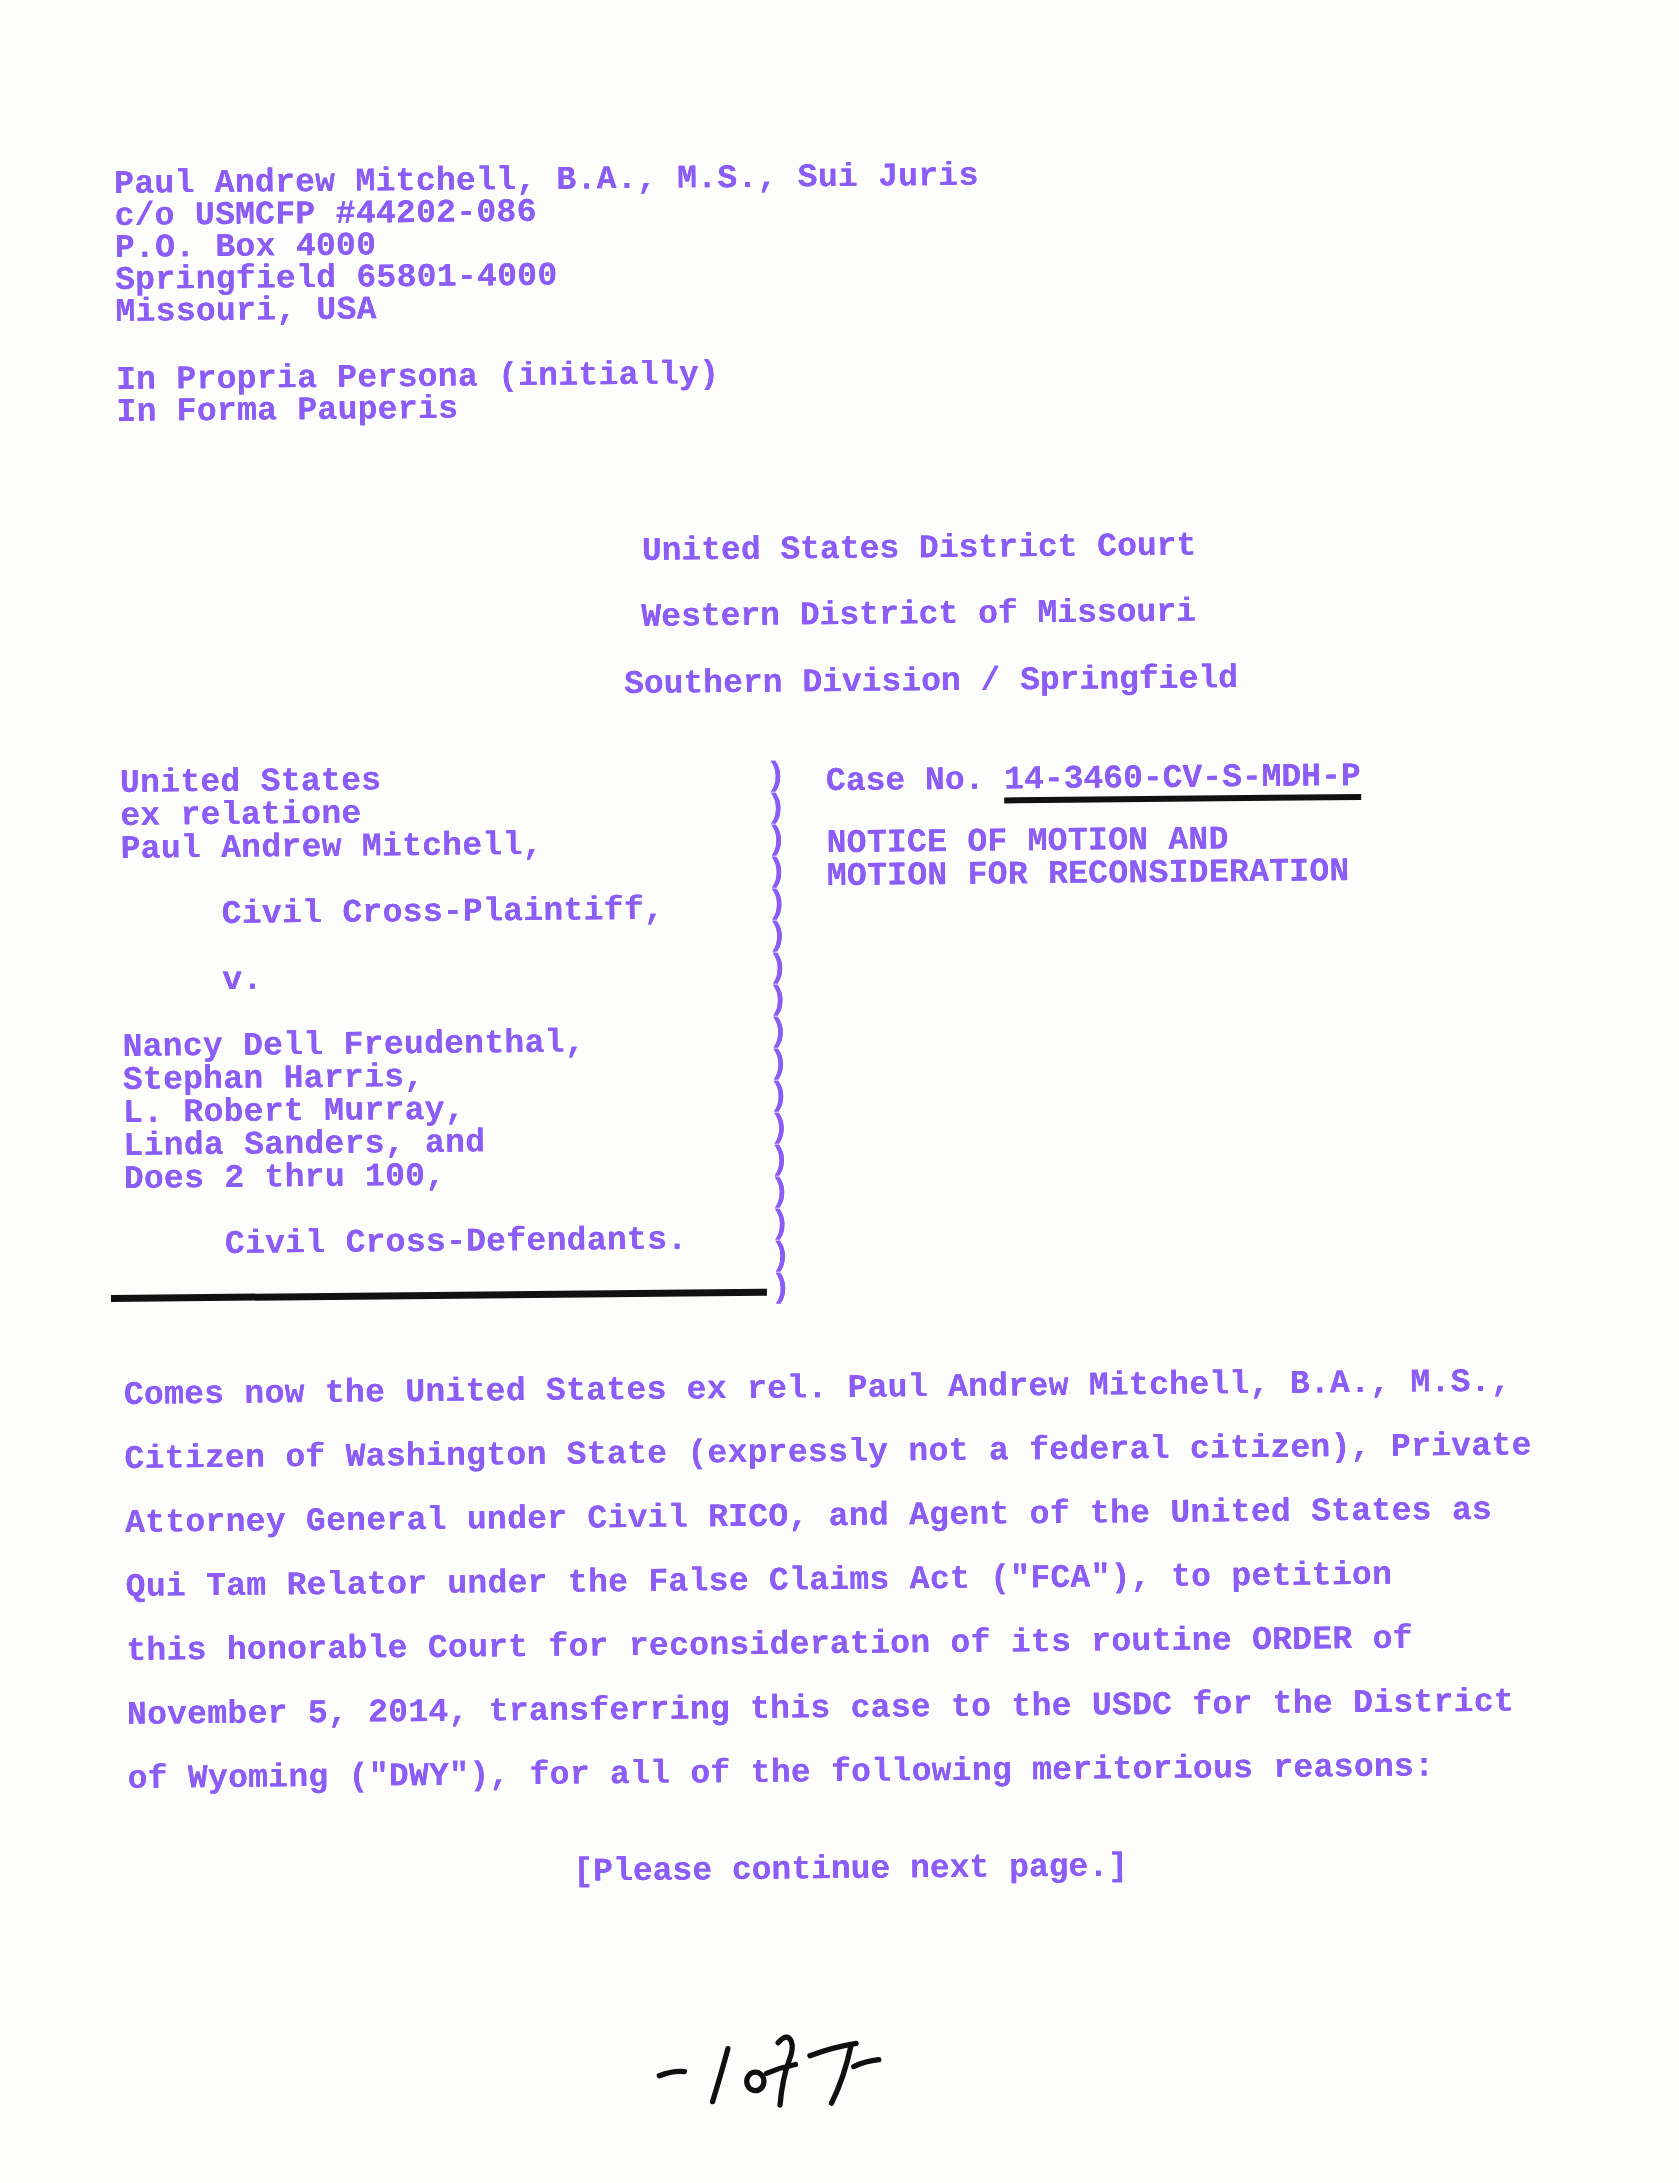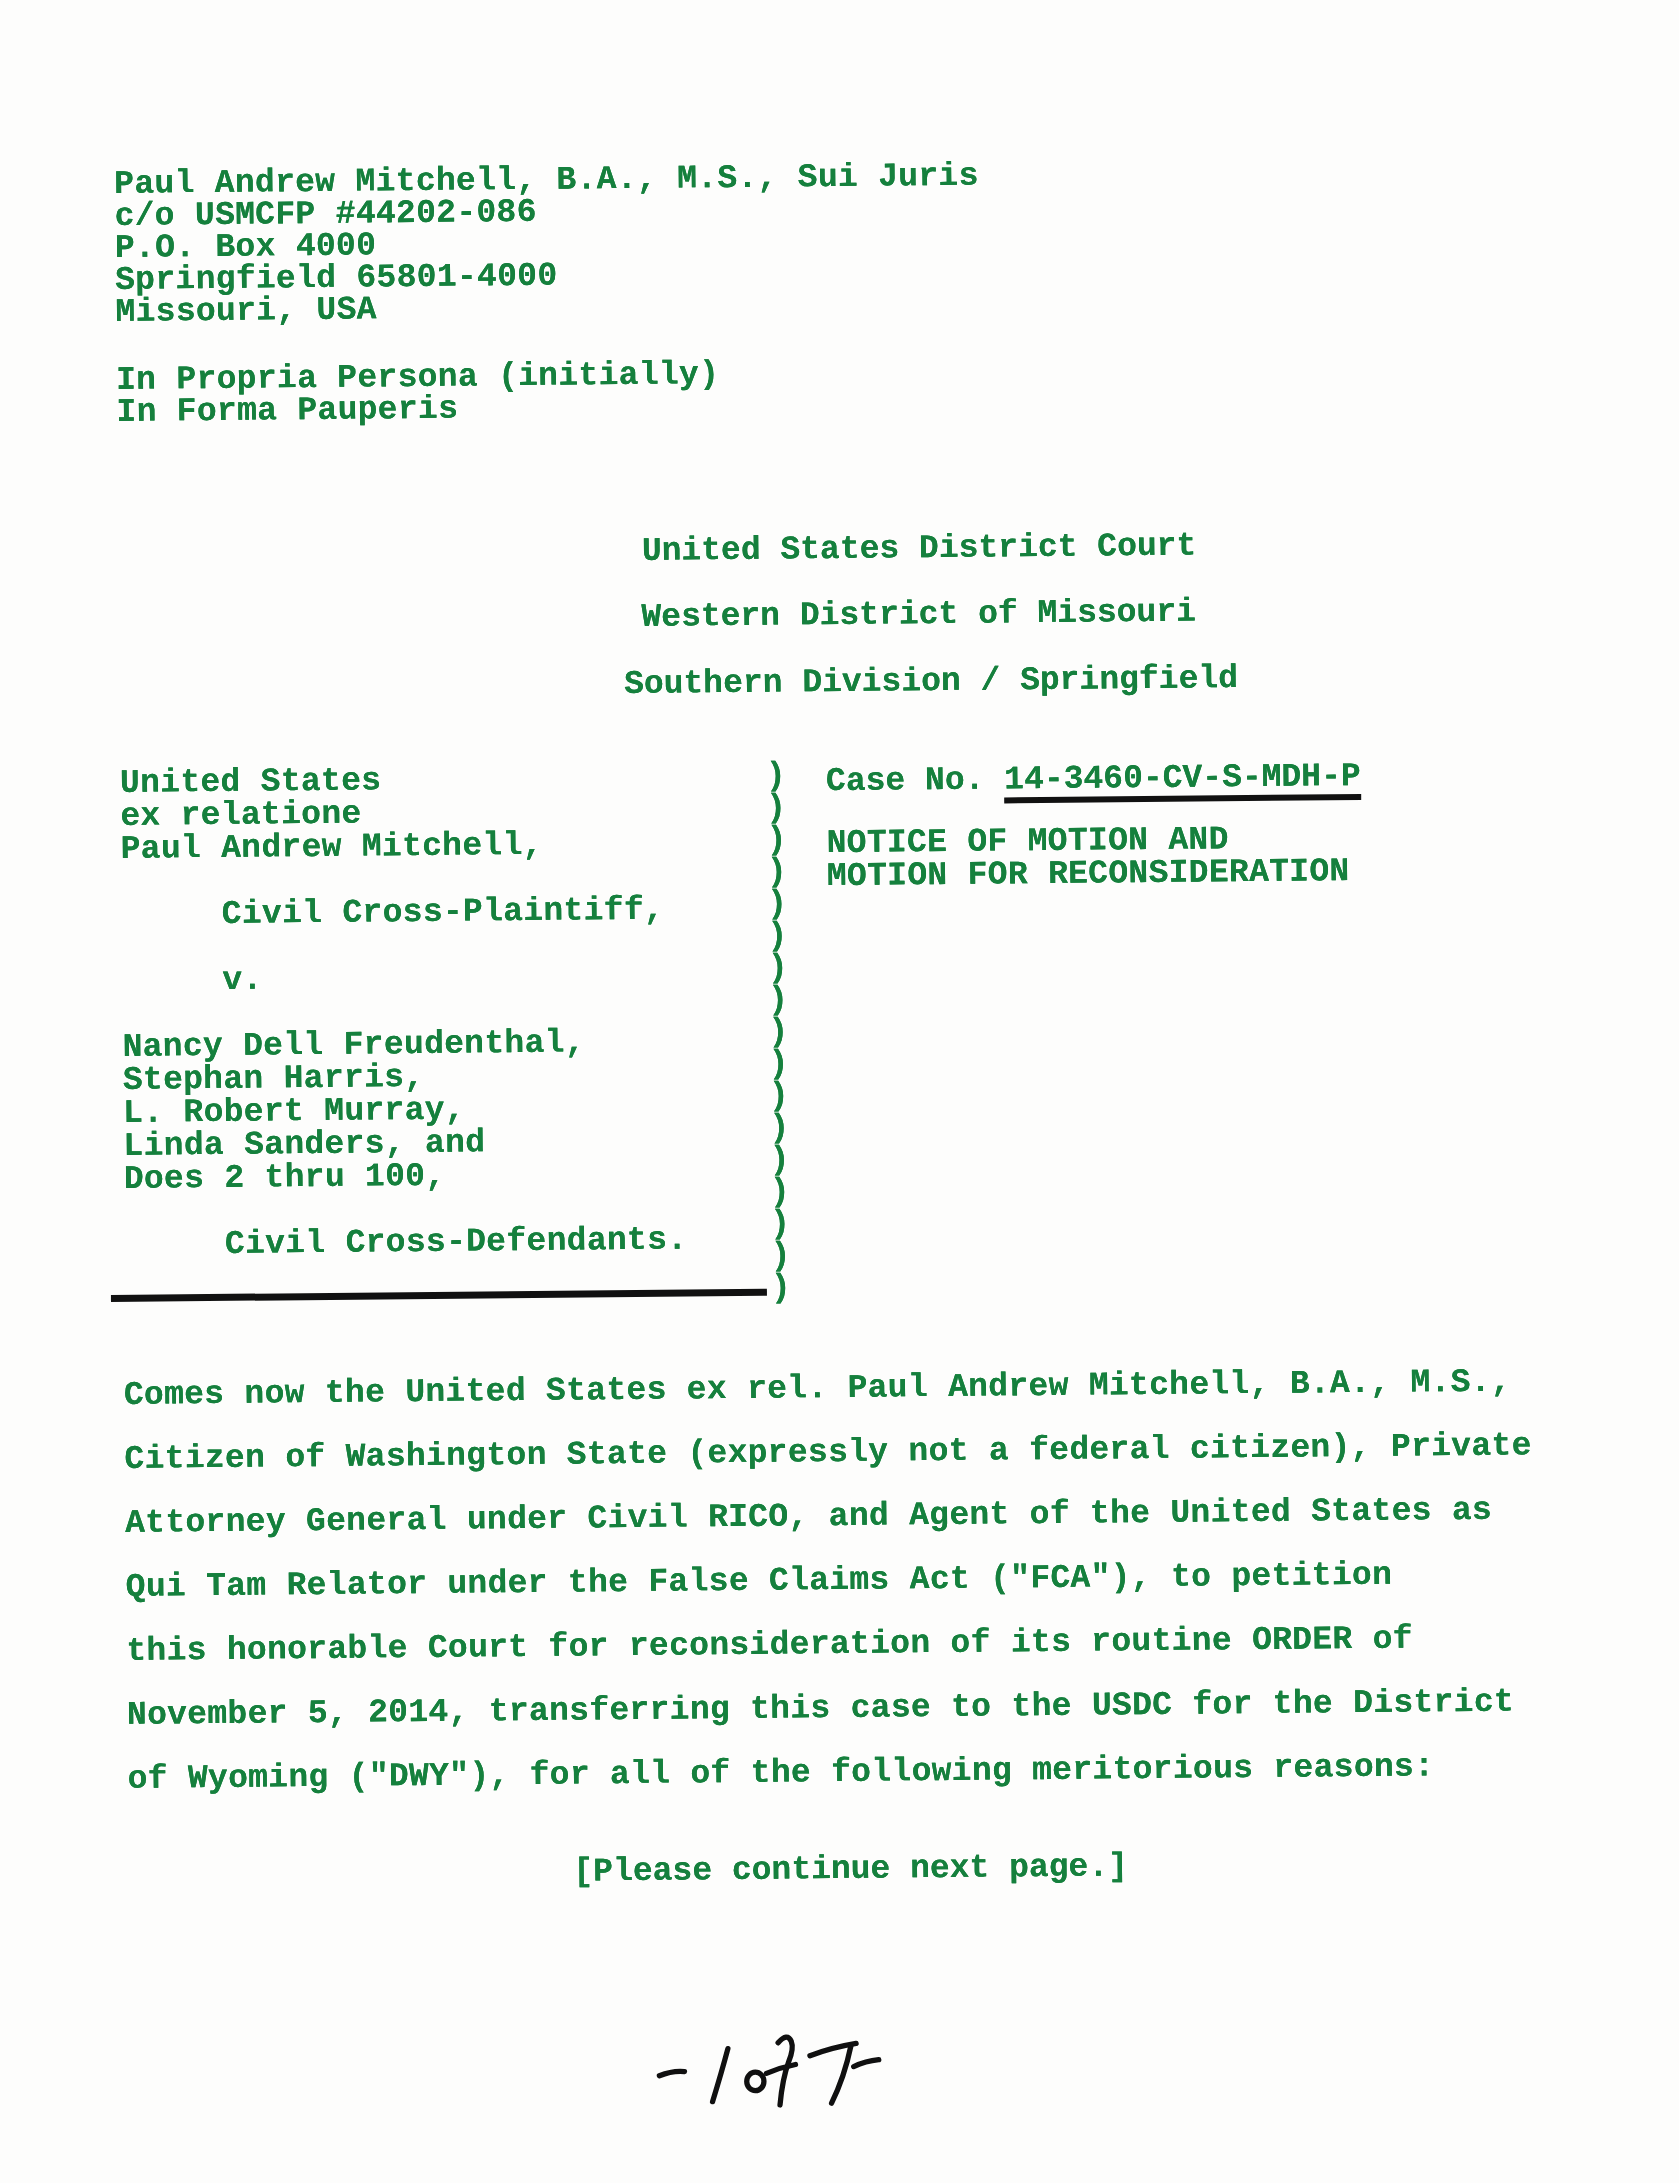--- a/index.html
+++ b/index.html
@@ -4,21 +4,21 @@
 <style>
   html,body{margin:0;padding:0;background:#e8e8e8;}
   .page{
     position:relative;
     width:1680px;height:2183px;
     background:#fdfdfc;
     overflow:hidden;
     font-family:"Liberation Mono","DejaVu Sans Mono",monospace;
     font-weight:700;
     font-size:33px;
-    color:#15803d;
+    color:#8b5cf6;
     text-shadow:0 0 0.4px currentColor;
   }
   .sheet{
     position:absolute;inset:0;
     transform:rotate(-0.55deg);
     transform-origin:50% 50%;
   }
   pre{
     margin:0;padding:0;
     font:inherit;

